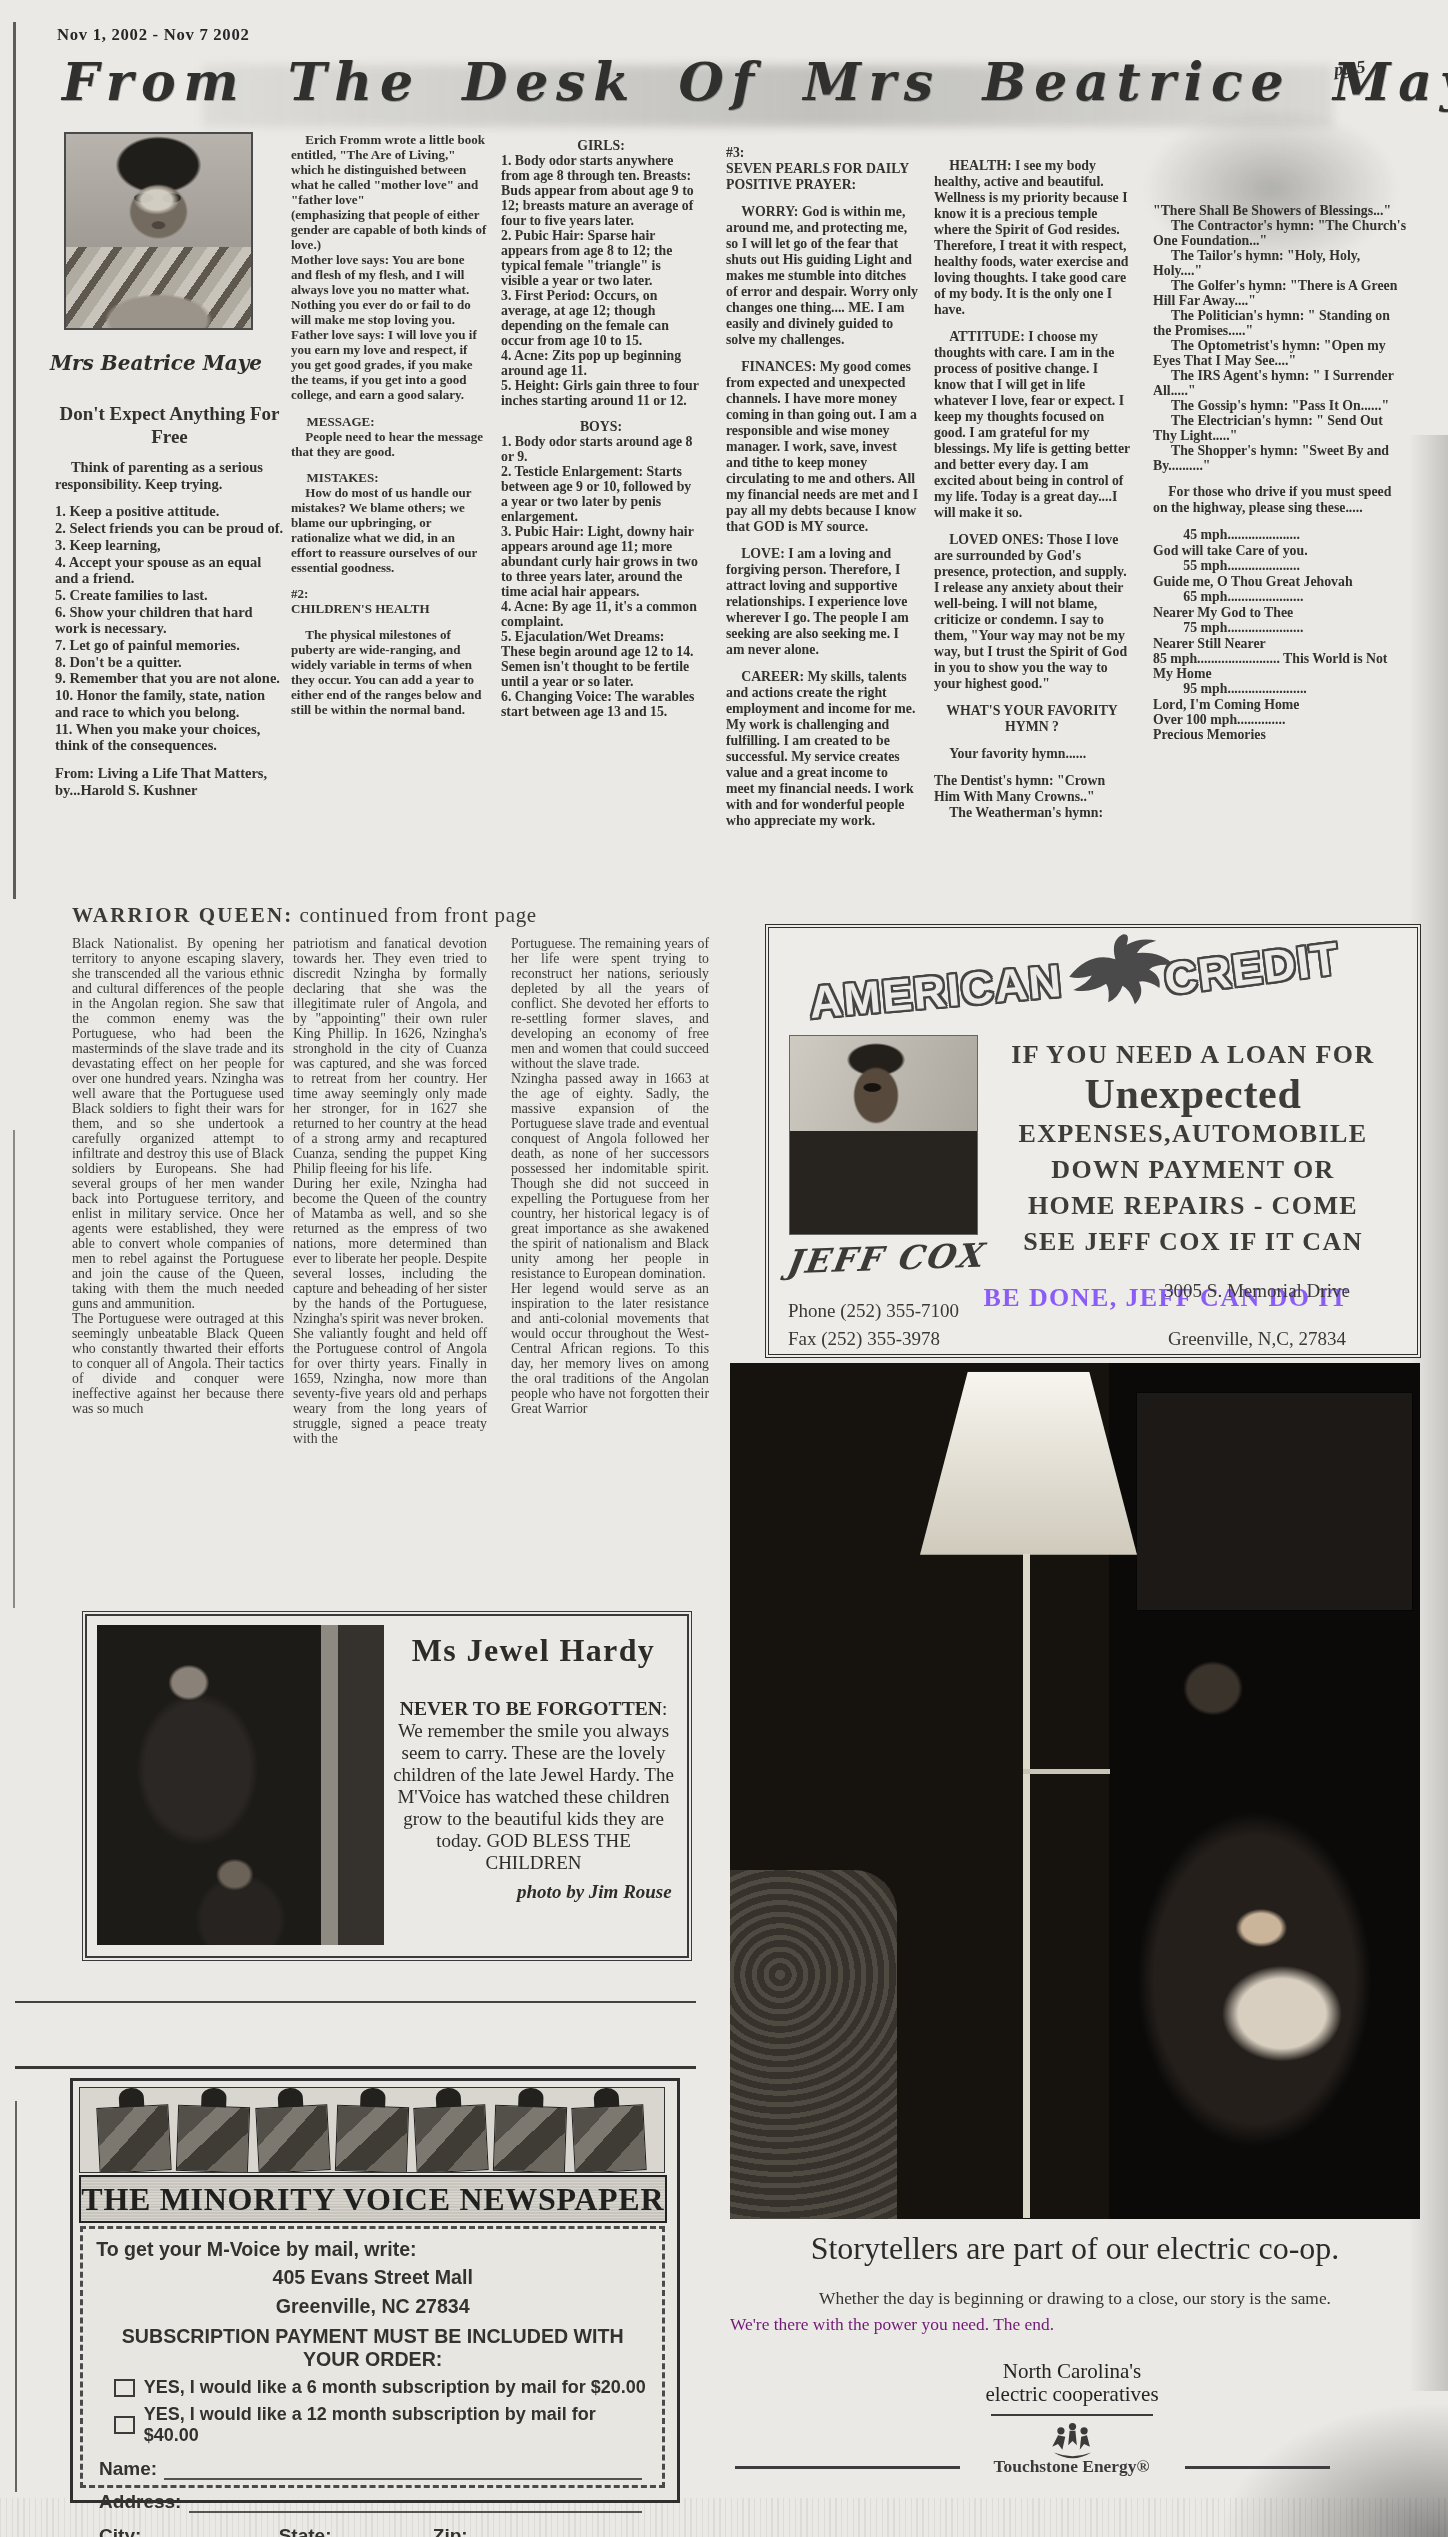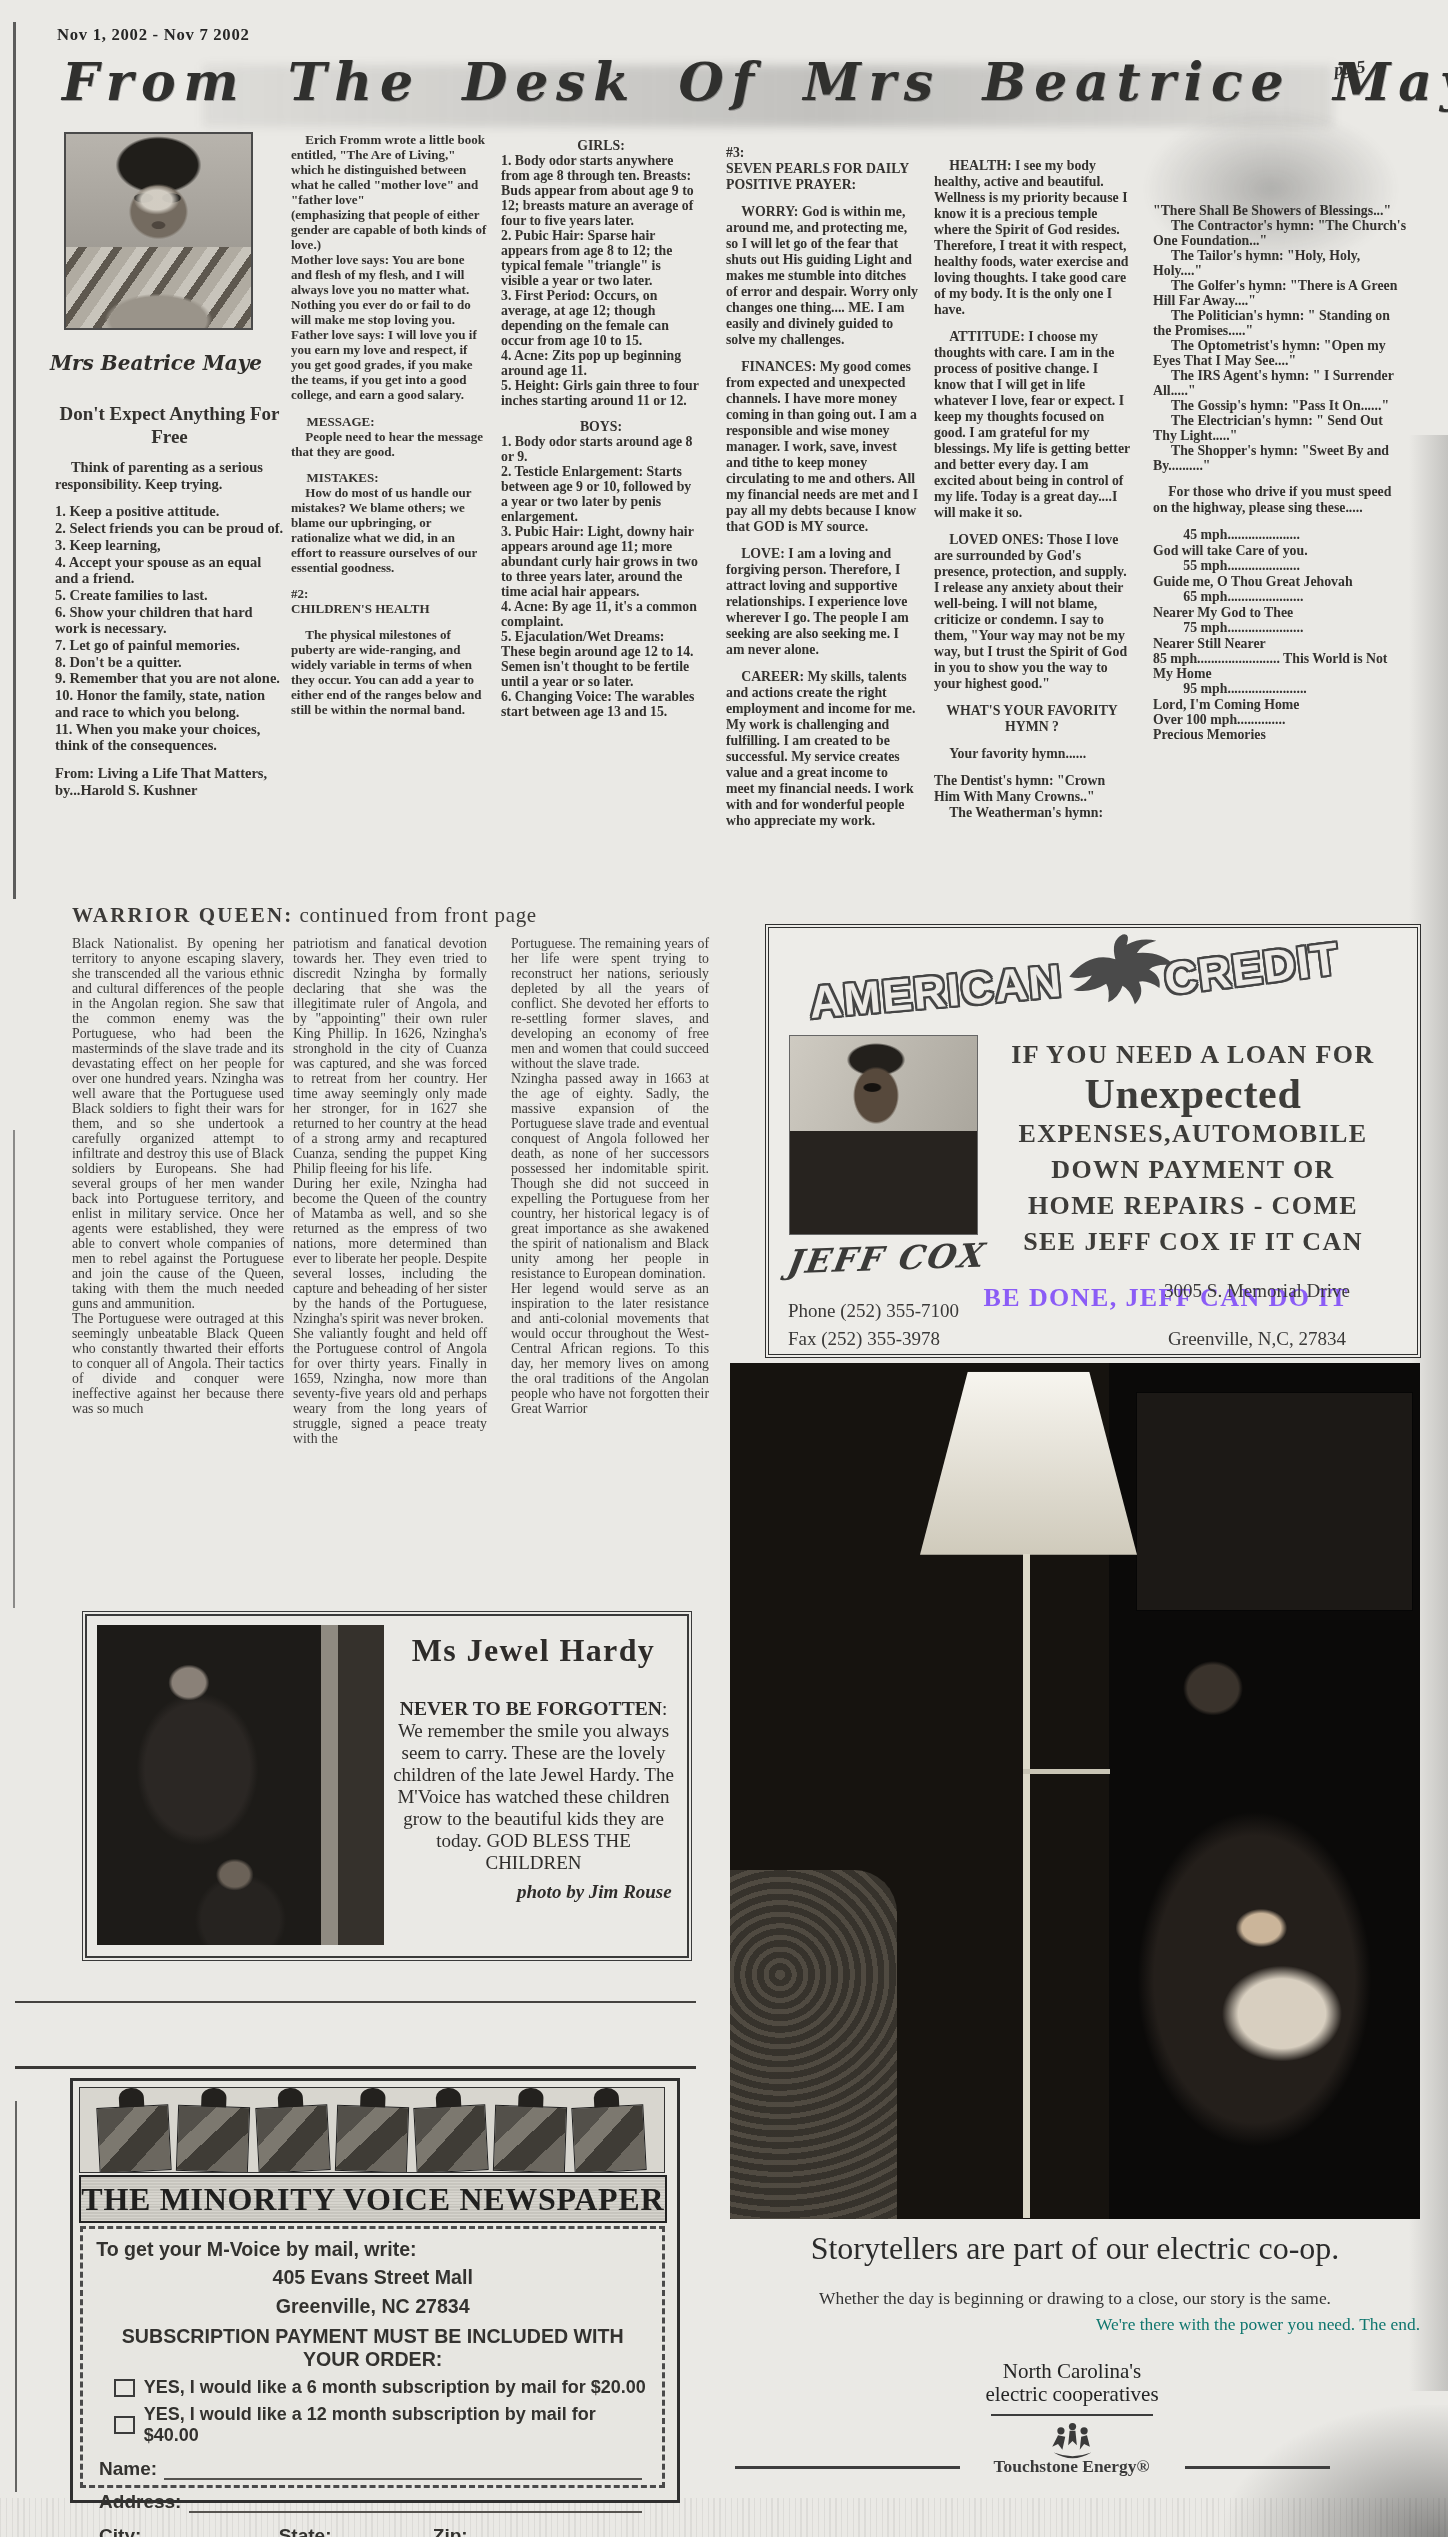--- a/index.html
+++ b/index.html
@@ -86,21 +86,21 @@
     radial-gradient(ellipse 167px 239px at 76% 72%,#241f1b 0 60%,transparent 70%),
     linear-gradient(90deg,#16130f 0 55%,#0b0a09 55%),#0b0a09;}
   .lampshade{position:absolute;left:190px;top:8.7px;width:217px;height:183px;background:linear-gradient(#f7f5ef,#cfcabb);clip-path:polygon(22% 0,78% 0,100% 100%,0 100%);box-shadow:0 0 58px 22px rgba(240,235,215,.25);}
   .lamppole{position:absolute;left:293px;top:191px;width:6.5px;height:664px;background:#ddd9c9;}
   .lamparm{position:absolute;left:293px;top:406px;width:87px;height:5px;background:#c9c5b5;}
   .chair{position:absolute;left:0;top:507px;width:167px;height:349px;background:repeating-radial-gradient(circle at 30% 30%,#5a544a 0 5px,#3c3831 5px 11.6px);border-top-right-radius:43px;opacity:.85;}
   .tvset{position:absolute;left:406px;top:29px;width:275px;height:217px;background:#1c1916;border:1.4px solid #060606;}
   
   .story-head{position:absolute;left:730px;top:2230px;width:690px;text-align:center;font-size:32px;color:#2b2b2b;}
   .story-l1{position:absolute;left:730px;top:2288px;width:690px;text-align:center;font-size:17.4px;color:#333;}
-  .story-l2{position:absolute;left:730px;top:2314px;width:690px;text-align:right;font-size:17.4px;color:#0f766e;}
+  .story-l2{position:absolute;left:730px;top:2314px;width:690px;text-align:left;font-size:17.4px;color:#701a75;}
   .coop-brand{position:absolute;left:891px;top:2360px;width:362px;text-align:center;font-weight:normal;font-size:21px;line-height:23px;color:#252525;}
   .coop-rule{position:absolute;left:991px;top:2414px;width:162px;height:2.2px;background:#3c3c3c;}
   .ts-icon{position:absolute;left:1045px;top:2422px;width:55px;height:38px;}
   .ts-text{position:absolute;left:963px;top:2456px;width:217px;text-align:center;font-size:17.4px;font-weight:bold;color:#3a3a3a;}
   .ts-rule-l{position:absolute;left:735px;top:2466px;width:225px;height:2.9px;background:#3e3e3e;}
   .ts-rule-r{position:absolute;left:1185px;top:2466px;width:145px;height:2.9px;background:#3e3e3e;}
   
   .jewel-box{position:absolute;left:85px;top:1614px;width:600px;height:340px;border:2.9px solid #3a3a3a;outline:1.4px solid #3a3a3a;outline-offset:2.9px;background:#eae9e5;}
   .jewel-photo{position:absolute;left:10px;top:8.7px;width:287px;height:320px;background:
     radial-gradient(ellipse 33px 29px at 32% 18%,#8a8178 0 50%,transparent 62%),

